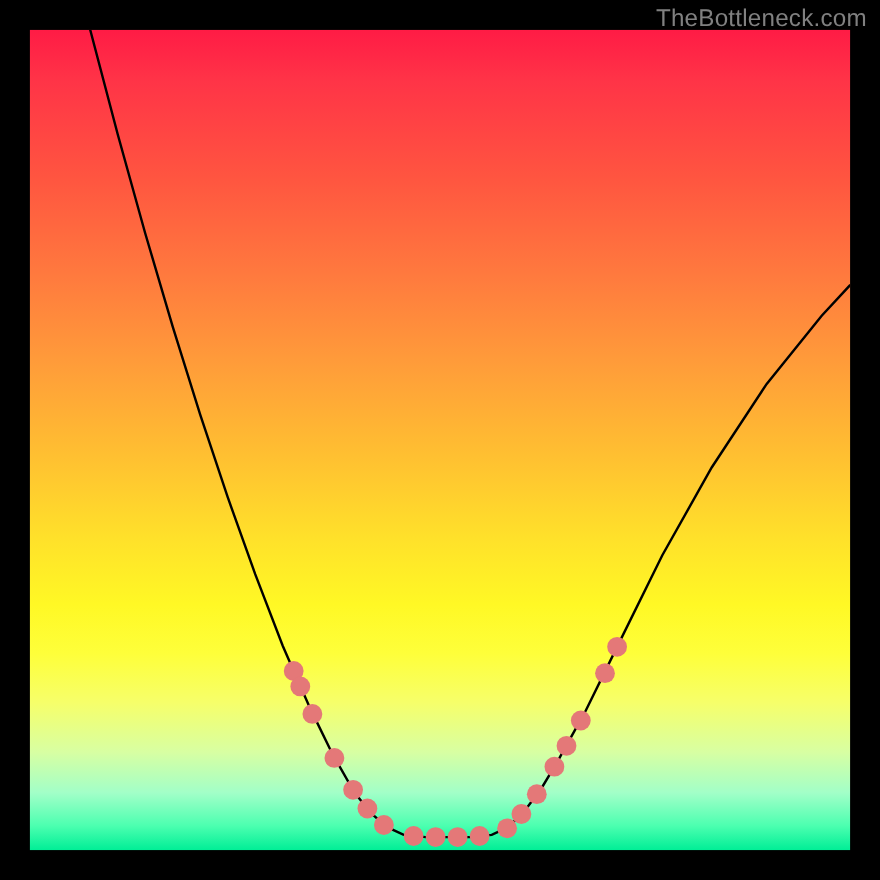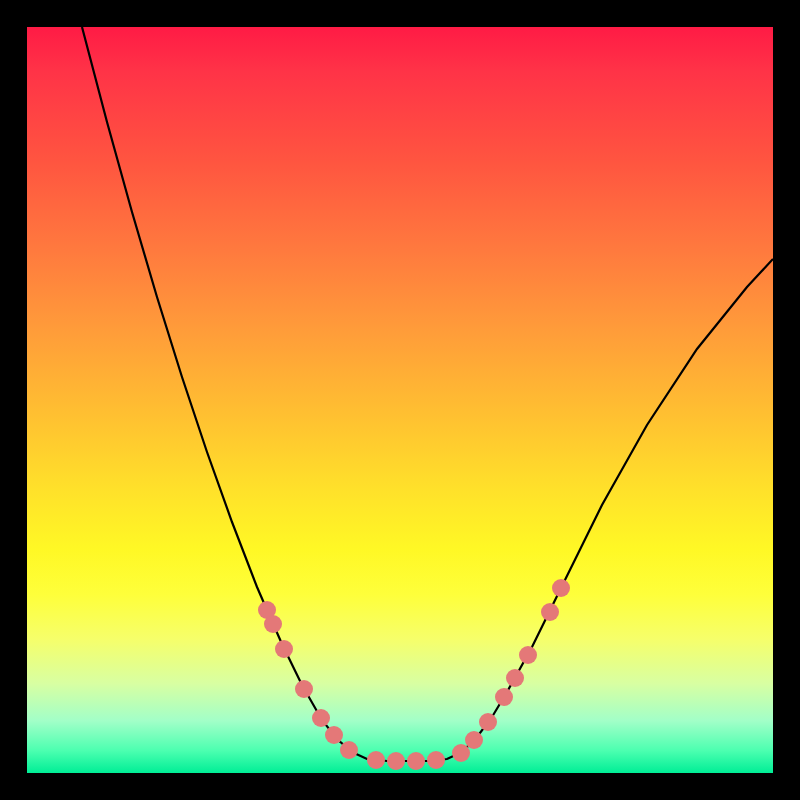--- a/index.html
+++ b/index.html
@@ -69,20 +69,21 @@
   }
   .dot {
     fill: #e47878;
     stroke: none;
   }
 </style>
 </head>
 <body>
 
 <div class="frame">
+  <div class="watermark">TheBottleneck.com</div>
 
   <div class="plot-area">
     <div class="gradient-bg"></div>
 
     <svg class="curve" viewBox="0 0 746 746" preserveAspectRatio="none">
       <path id="curve-path" class="curve-path" d="M55 0 L80 95 L105 185 L130 270 L155 350 L180 425 L205 495 L230 560 L240 583 L255 617 L275 658 L295 693 L310 712 L325 725 L340 732 L340 732 L360 734 L380 734 L400 734 L420 732 L420 732 L435 725 L450 710 L465 690 L480 665 L505 620 L535 559 L575 478 L620 398 L670 322 L720 260 L746 232"></path>
       <g id="dots-group">
           <circle cx="240" cy="583" r="9" class="dot"></circle>
           <circle cx="246" cy="597" r="9" class="dot"></circle>
           <circle cx="257" cy="622" r="9" class="dot"></circle>

